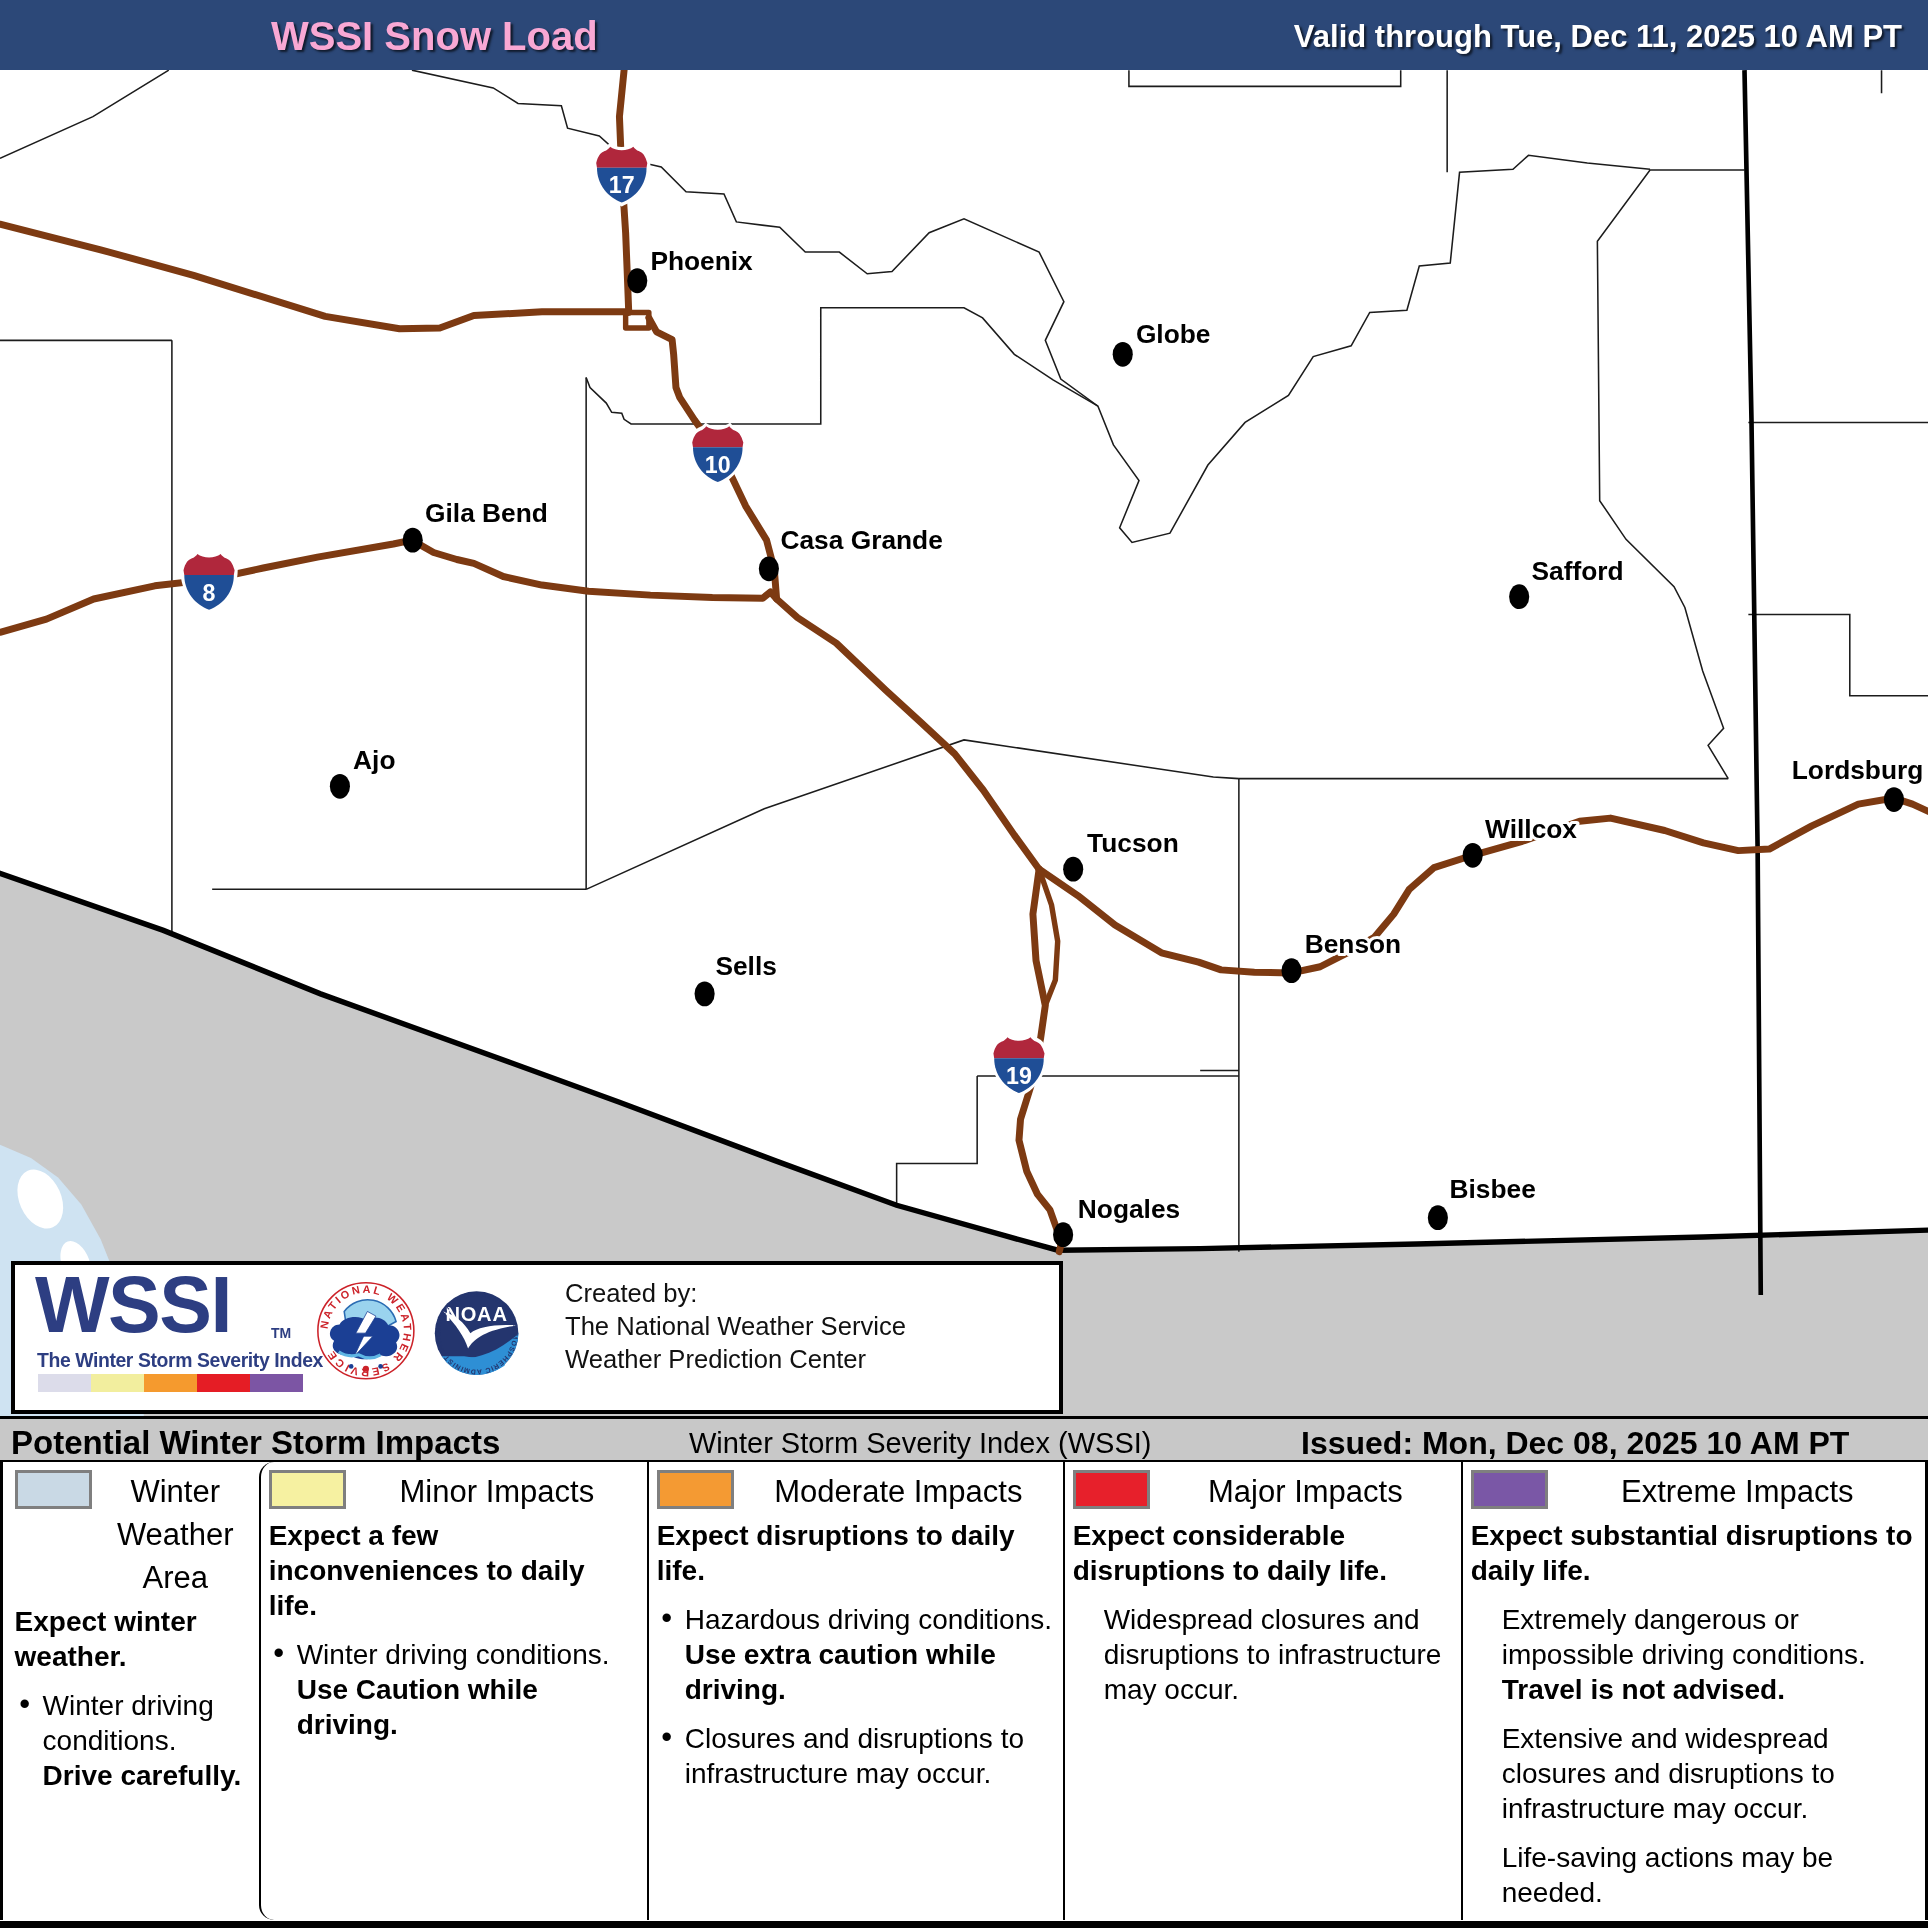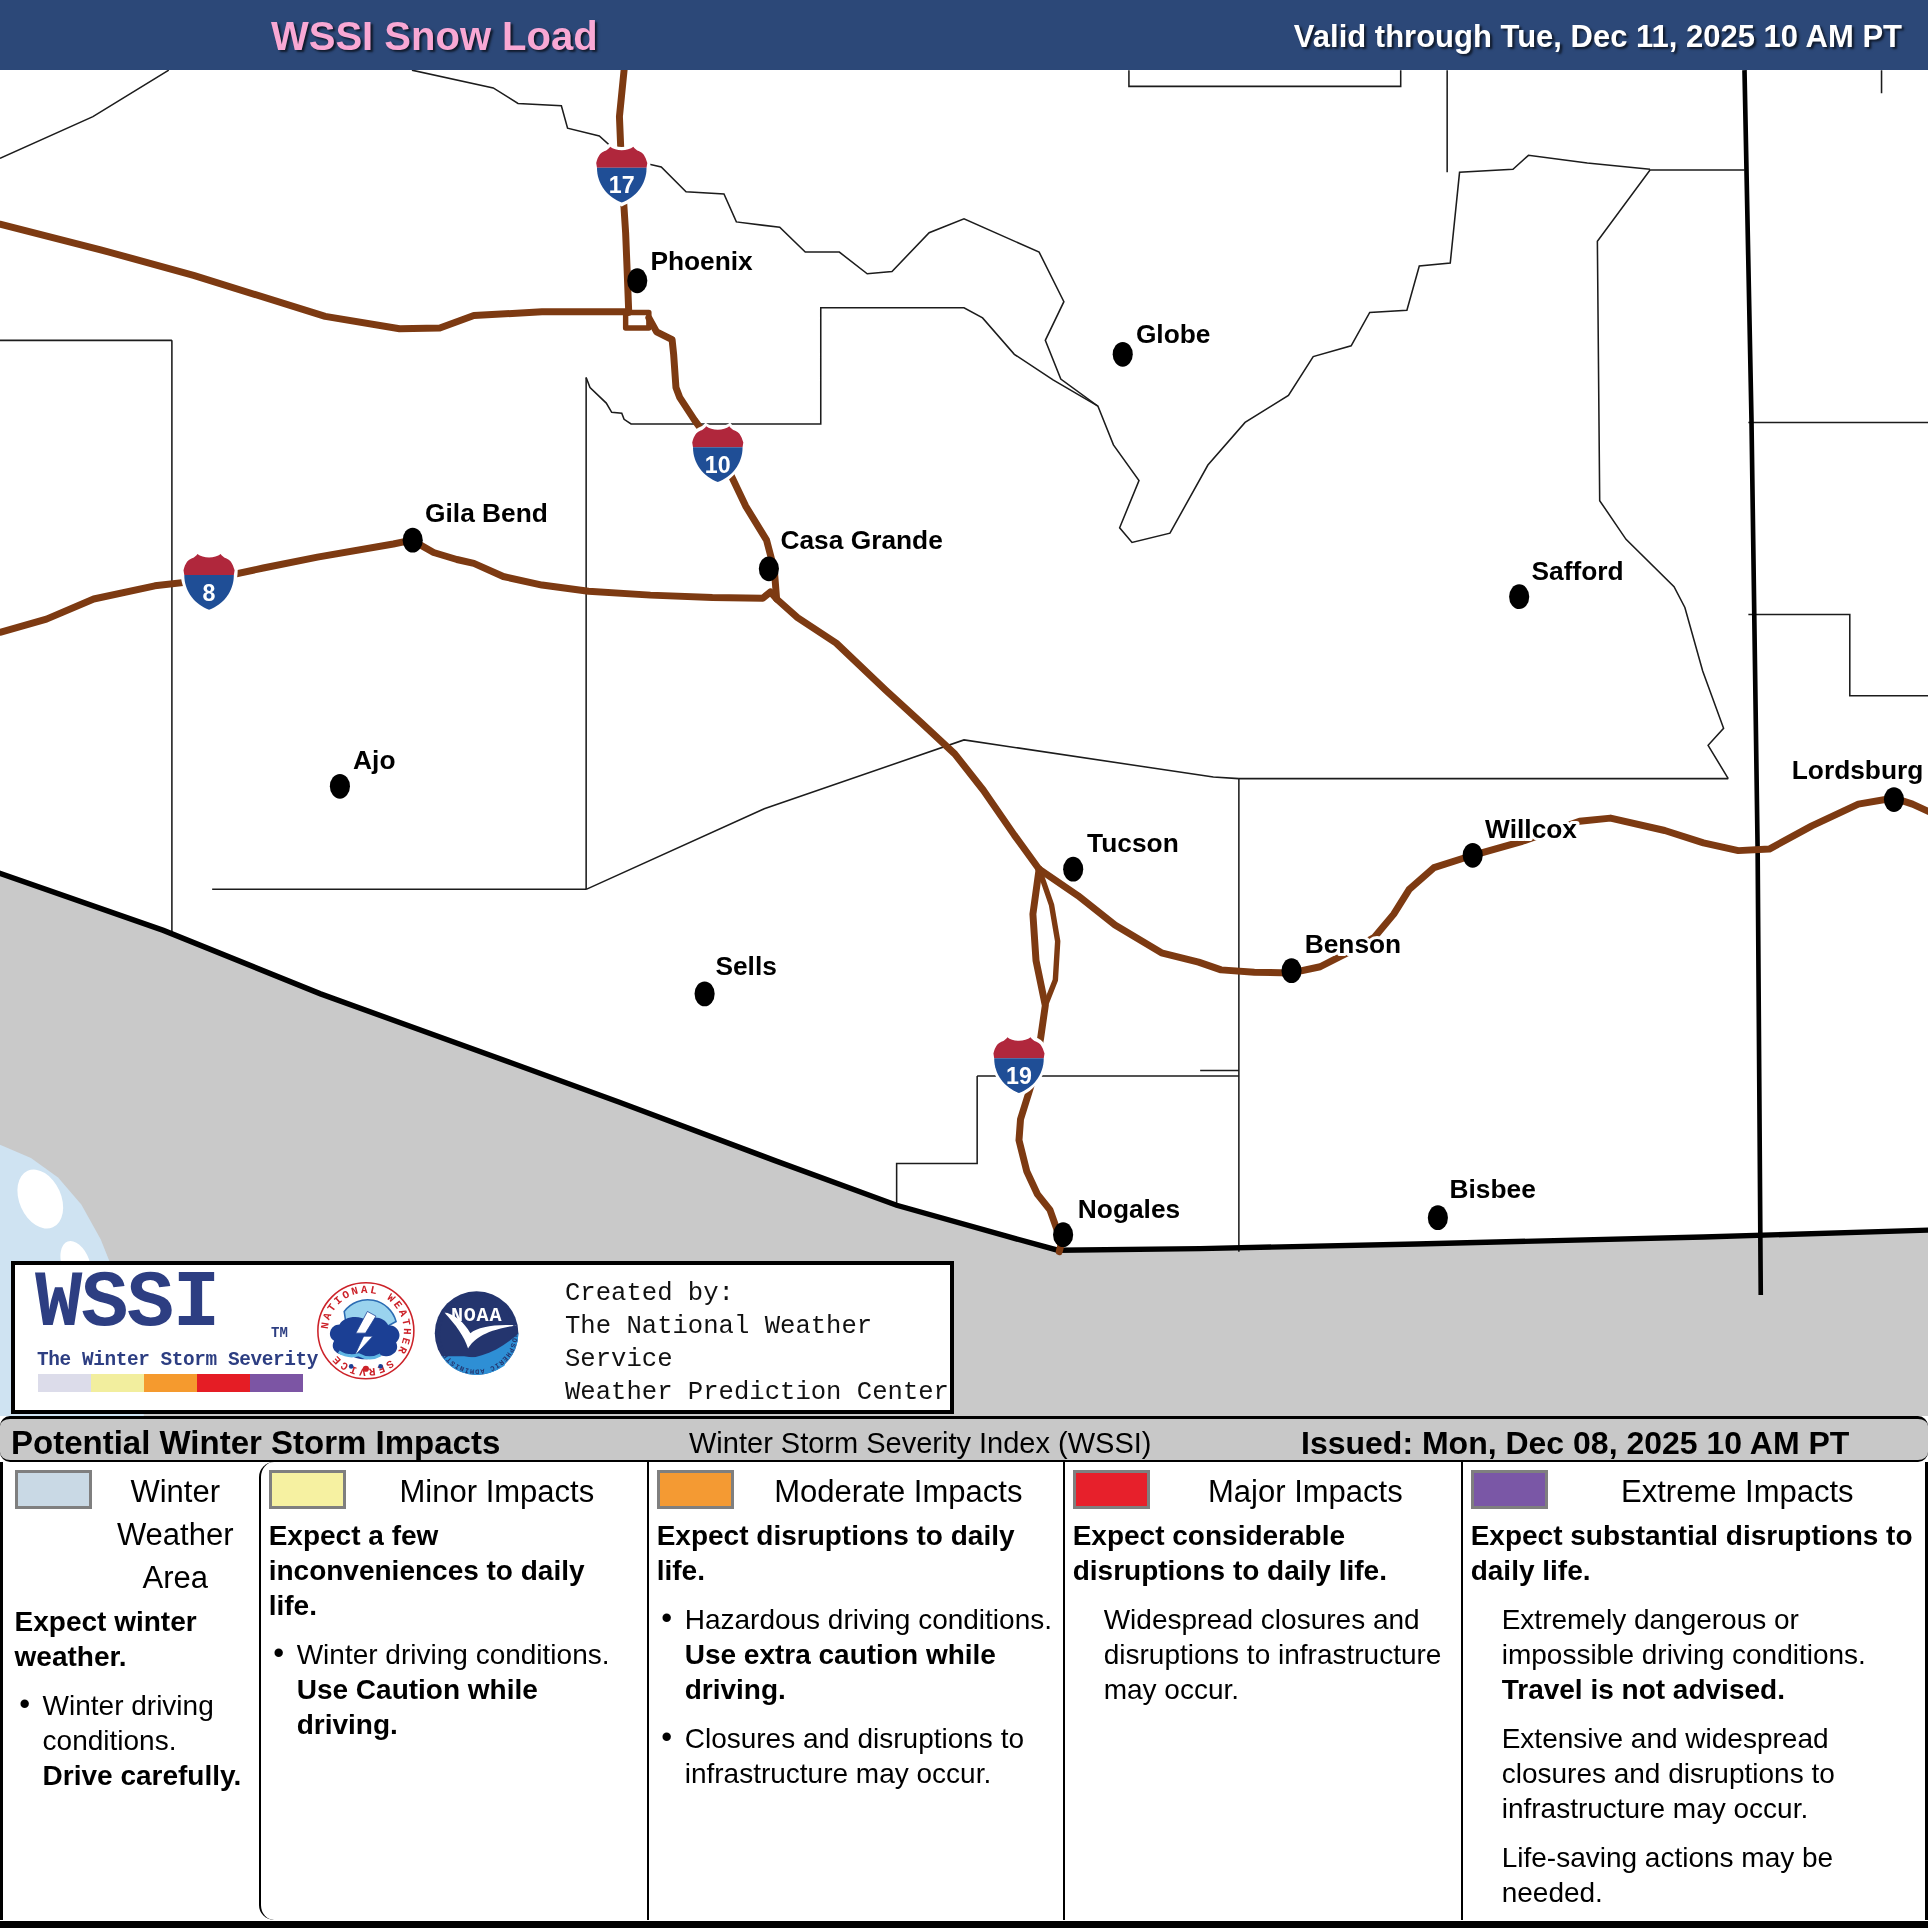--- a/index.html
+++ b/index.html
@@ -10,32 +10,32 @@
   #header .htitle{position:absolute;left:271px;top:14px;font-size:40px;font-weight:bold;color:#f9a8d4;
        text-shadow:2.3px 2.3px 2.3px rgba(0,0,0,.65);}
   #header .hvalid{position:absolute;right:26px;top:19.4px;font-size:31px;font-weight:bold;color:#fff;
        text-shadow:2.3px 2.3px 2.3px rgba(0,0,0,.65);}
   
   #mapsvg{position:absolute;left:0;top:70px;width:1928px;height:1346px;display:block;background:#fff;}
   .city-label{font-size:34px;font-weight:bold;fill:#000;stroke:#fff;stroke-width:8px;
        paint-order:stroke;stroke-linejoin:round;}
   .shield-num{font-size:30px;font-weight:bold;fill:#fff;text-anchor:middle;}
   
-  #logobox{position:absolute;left:11px;top:1261px;width:943px;height:153px;background:#fff;
-       border:4.6px solid #000;box-sizing:border-box;z-index:5;font-family:Liberation Mono, monospace;}
+  #logobox{position:absolute;left:11px;top:1261px;width:1052px;height:153px;background:#fff;
+       border:4.6px solid #000;box-sizing:border-box;z-index:5;}
   #wssi-big{position:absolute;left:20px;top:-6.2px;font-size:79px;font-weight:bold;color:#2D3E82;letter-spacing:-1.5px;}
   #wssi-tm{position:absolute;left:256px;top:60px;font-size:14px;font-weight:bold;color:#2D3E82;}
   #wssi-tag{position:absolute;left:22px;top:84px;font-size:19.4px;font-weight:bold;color:#2D3E82;letter-spacing:-0.4px;}
   #wssi-strip{position:absolute;left:23px;top:109px;display:flex;}
   #wssi-strip div{width:53px;height:18px;}
   #created{position:absolute;left:550px;top:12.4px;font-size:25.6px;color:#111;line-height:33px;}
   .logo-svg{position:absolute;top:0;left:0;}
   
   #impactbar{position:absolute;left:0;top:1416px;width:1928px;height:46px;background:#C8C8C8;
-       border-top:3.1px solid #000;border-bottom:2.3px solid #000;box-sizing:border-box;z-index:6;border-radius:10px;}
+       border-top:3.1px solid #000;border-bottom:2.3px solid #000;box-sizing:border-box;z-index:6;}
   #impactbar .ib-left{position:absolute;left:11px;top:5.4px;font-size:33px;font-weight:bold;color:#000;}
   #impactbar .ib-center{position:absolute;left:689px;top:7.7px;font-size:29px;color:#000;}
   #impactbar .ib-right{position:absolute;left:1301px;top:6.2px;font-size:32px;font-weight:bold;color:#000;}
   
   #legend{position:absolute;left:0;top:1462px;width:1928px;height:458px;background:#fff;
        border-left:3.9px solid #000;border-right:3.9px solid #000;box-sizing:border-box;z-index:6;}
   .lcol{position:absolute;top:0;height:458px;box-sizing:border-box;padding:7.7px 7.7px 0 7.7px;}
   .lcol.sep{border-left:2.3px solid #000;}
   .lhead{display:flex;align-items:flex-start;}
   .swatch{flex:0 0 auto;width:77px;height:39px;border:3.9px solid #7F7F7F;box-sizing:border-box;margin-right:7.7px;}

